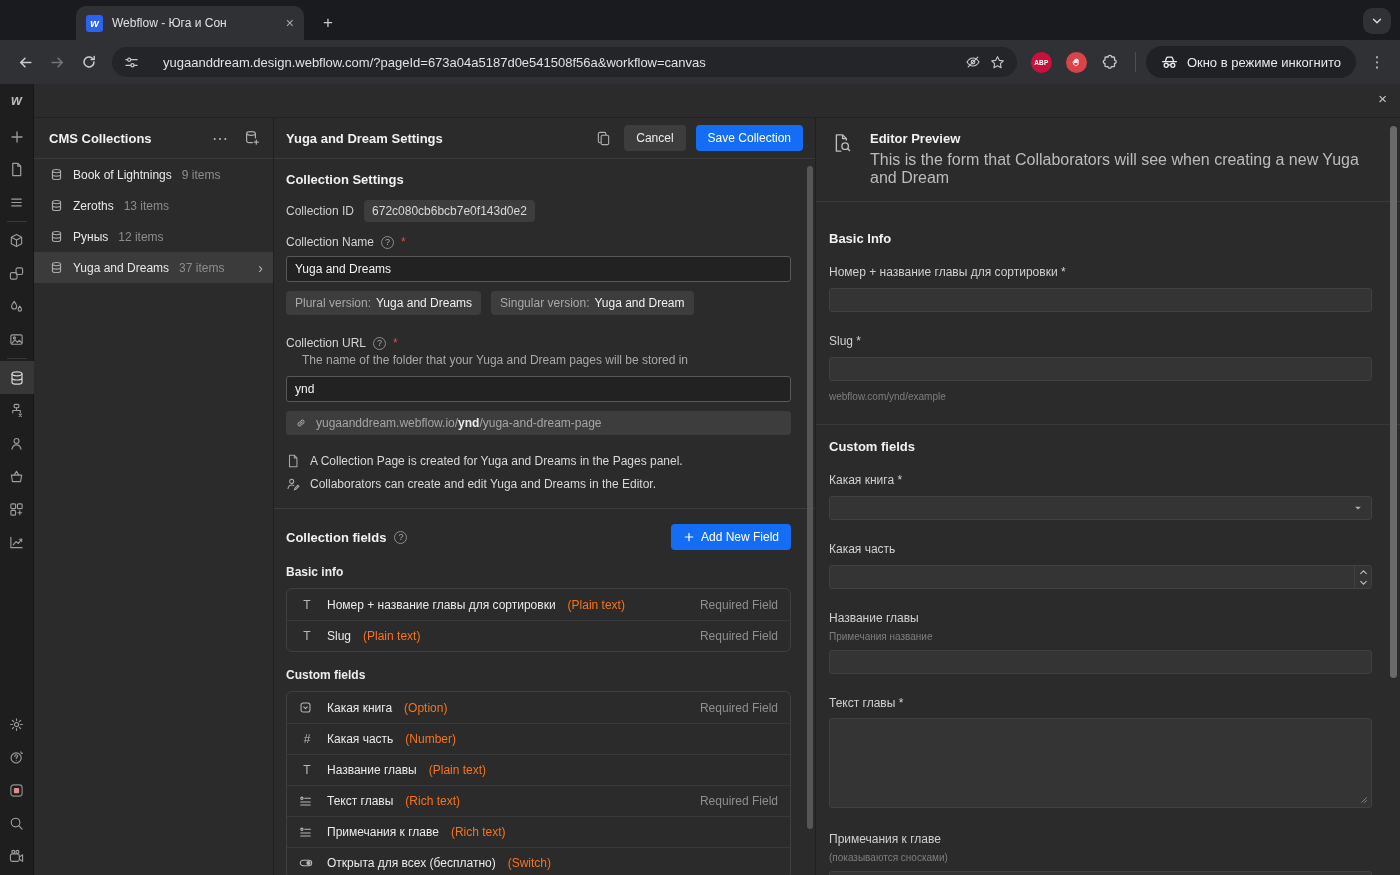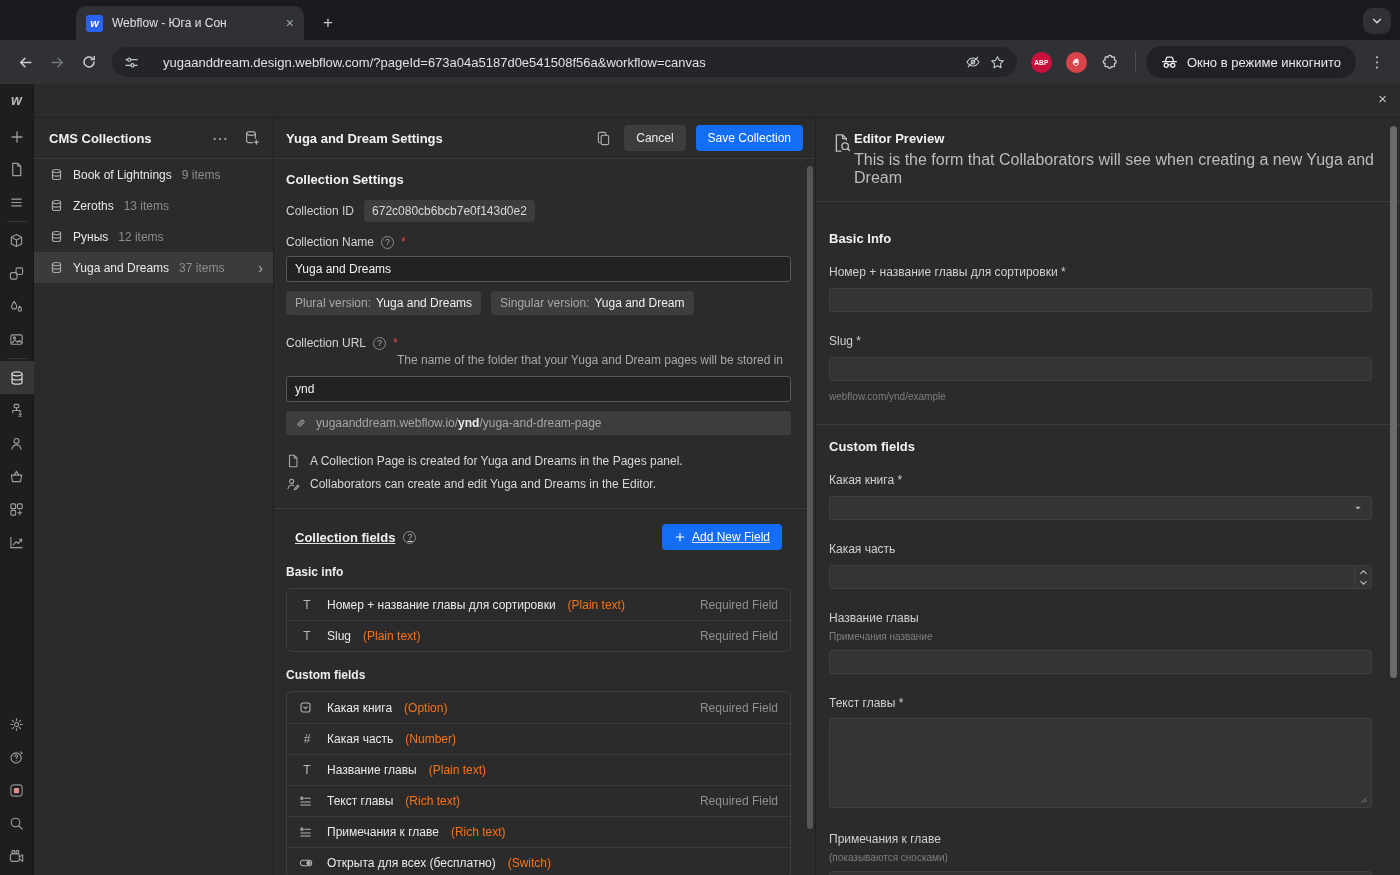--- a/index.html
+++ b/index.html
@@ -85,44 +85,44 @@
   .lbl-row { display:flex; align-items:center; gap:7px; font-size:12px; color:#d4d4d4; margin-bottom:7px; }
   .q-ic { width:13px; height:13px; border:1px solid #8c8c8c; border-radius:50%; color:#aaa;
     font-size:9px; display:grid; place-items:center; }
   .star { color:#e5484d; font-size:12px; }
   .t-input { height:26px; background:#222; border:1px solid #585858; border-radius:3px;
     display:flex; align-items:center; padding:0 8px; font-size:12px; color:#f2f2f2; margin-bottom:9px; }
   .badges-row { display:flex; gap:10px; margin-bottom:21px; }
   .pill-badge { background:#3d3d3d; border-radius:4px; padding:5px 9px; font-size:12px; color:#a8a8a8;
     display:flex; gap:5px; }
   .pill-badge b { color:#efefef; font-weight:normal; }
-  .help-txt { font-size:12px; color:#a8a8a8; margin:-1px 8px 9px;text-align:right; }
+  .help-txt { font-size:12px; color:#a8a8a8; margin:-1px 16px 9px; }
   .url-prev { height:24px; background:#3d3d3d; border-radius:3px; display:flex; align-items:center;
     gap:9px; padding:0 9px; font-size:12px; color:#a5a5a5; margin-bottom:19px; }
   .url-prev b { color:#eaeaea; font-weight:bold; }
   .note { display:flex; align-items:center; gap:10px; font-size:12px; color:#d8d8d8; margin-bottom:9px; }
   .note .n-ic { color:#a9a9a9; }
   .sp-div { height:1px; background:#3c3c3c; margin:17px -24px 0 -12px; }
-  .cf-head { display:flex; align-items:center; gap:8px; margin:15px 9px 15px;text-decoration:underline; }
+  .cf-head { display:flex; align-items:center; gap:8px; margin:15px 0 15px; }
   .cf-sp { flex:1; }
   .grp-lbl { font-size:12px; font-weight:bold; color:#ededed; margin-bottom:9px; }
   .fbox { border:1px solid #3f3f3f; border-radius:6px; margin-bottom:16px; overflow:hidden; }
   .frow { height:31px; display:flex; align-items:center; gap:12px; padding:0 12px;
     border-top:1px solid #3a3a3a; font-size:12px; }
   .frow:first-child { border-top:none; }
   .f-ic { width:16px; color:#b8b8b8; font-size:12px; text-align:center; flex:none; }
   .f-name { color:#eaeaea; }
   .f-type { color:#f97316; }
   .f-req { margin-left:auto; color:#8f8f8f; }
   .sp-scroll { position:absolute; right:2px; top:46px; bottom:6px; width:6px; }
   .sp-thumb { position:absolute; top:2px; height:94%; width:6px; background:#565656; border-radius:3px; }
 
   
   .pv { flex:1; display:flex; flex-direction:column; position:relative; min-width:0; }
-  .pv-header { padding:13px 16px 14px; border-bottom:1px solid #3a3a3a; display:flex; gap:2px; flex:none; }
+  .pv-header { padding:13px 16px 14px; border-bottom:1px solid #3a3a3a; display:flex; gap:18px; flex:none; }
   .pv-hd-ic { color:#bdbdbd; margin-top:2px; }
   .pv-title { font-size:13px; font-weight:bold; color:#f1f1f1; margin-bottom:5px; }
   .pv-sub { font-size:16px; color:#bcbcbc; }
   .pv-body { flex:1; overflow:hidden; padding:16px 28px 0 13px; }
   .pv-sec { font-size:13px; font-weight:bold; color:#f1f1f1; margin:13px 0 19px; }
   .pv-lbl { font-size:12px; color:#d0d0d0; margin-bottom:9px; }
   .pv-helper { font-size:10px; color:#7e7e7e; }
   .pv-input { height:24px; background:#343434; border:1px solid #404040; border-radius:3px; margin-bottom:22px; }
   .pv-slug-help { margin:-12px 0 22px; }
   .pv-div { height:1px; background:#3a3a3a; margin:4px -28px 14px -13px; }

